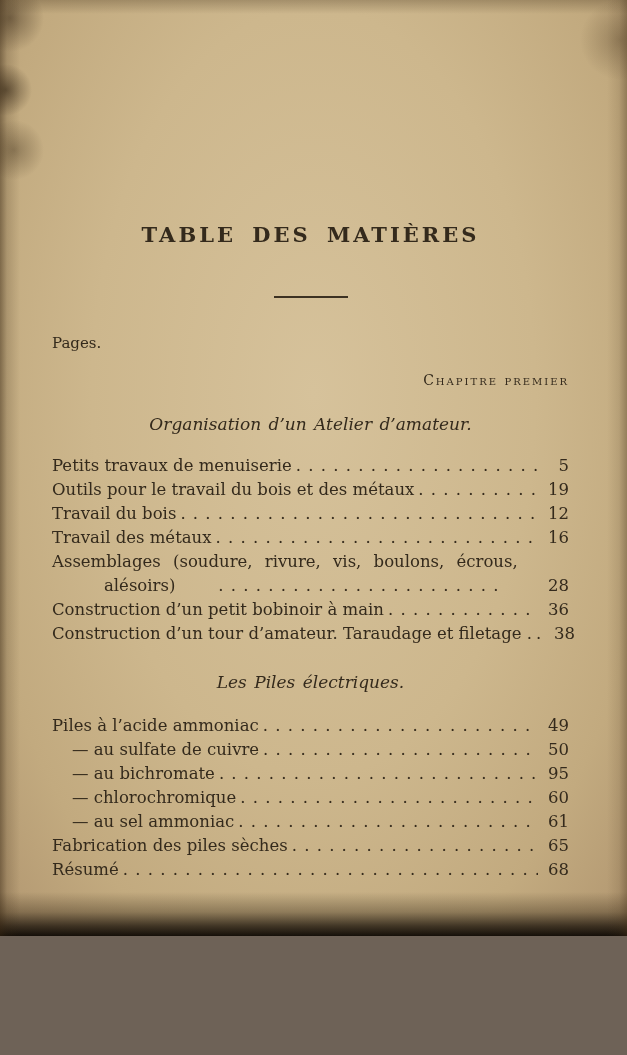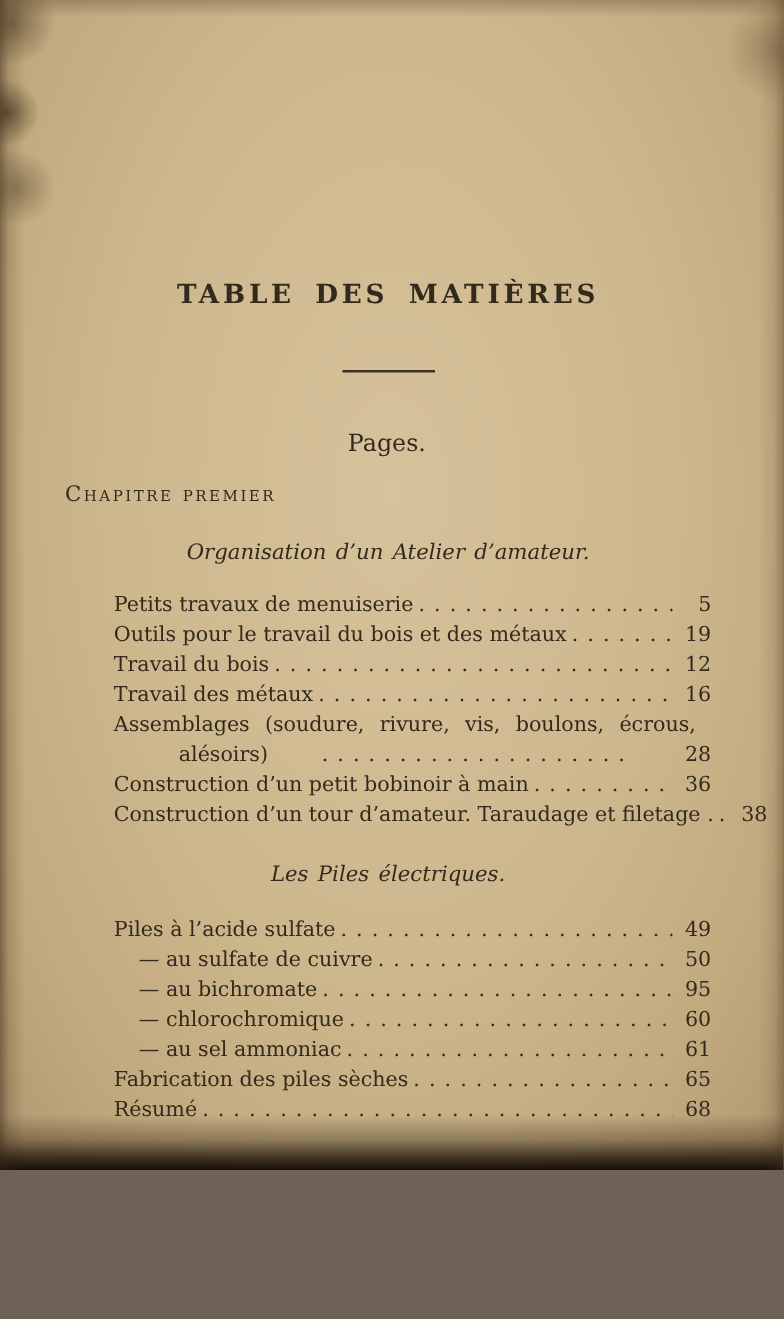--- a/index.html
+++ b/index.html
@@ -34,48 +34,47 @@
     letter-spacing:3px;
     line-height:26px;
     word-spacing:6px;
   }
   .rule {
     width:74px; height:0;
     border-top:2px solid #3c3122;
     margin:48px auto 0 auto;
   }
   .pages-label {
-    text-align:center;
-    font-size:19px;
-    margin-top:46px;
+    text-align:left;
+    font-size:15px;
+    margin-top:36px;
     padding-right:2px;
   }
   .chap-heading {
-    text-align:left;
+    text-align:right;
     font-variant:small-caps;
     letter-spacing:2px;
-    font-size:17px;
+    font-size:14px;
     margin-top:20px;
   }
   .chap2 { margin-top:40px; }
   .chap-subtitle {
     text-align:center;
     font-style:italic;
     font-size:17px;
     margin-top:26px;
     word-spacing:2px;
   }
   .toc { margin-top:20px; font-size:16.5px; }
   .toc2 { margin-top:22px; }
   .row {
     display:flex;
     align-items:flex-end;
     line-height:24px;
     white-space:nowrap;
-    margin-left:39px;
   }
   .row .t { flex:0 0 auto; }
   .row .leader {
     flex:1 1 auto;
     overflow:hidden;
     white-space:nowrap;
     margin:0 5px 0 4px;
     min-width:8px;
   }
   .row .leader::after {
@@ -144,21 +143,21 @@
         <span class="t">Construction d’un tour d’amateur. Taraudage et filetage .</span>
         <span class="leader"></span>
         <span class="pg">38</span>
       </div>
     </div>
 
     <div class="chap-subtitle">Les Piles électriques.</div>
 
     <div class="toc toc2">
       <div class="row">
-        <span class="t">Piles à l’acide sulfate</span>
+        <span class="t">Piles à l’acide ammoniac</span>
         <span class="leader"></span>
         <span class="pg">49</span>
       </div>
       <div class="row dash">
         <span class="t">— au sulfate de cuivre</span>
         <span class="leader"></span>
         <span class="pg">50</span>
       </div>
       <div class="row dash">
         <span class="t">— au bichromate</span>

